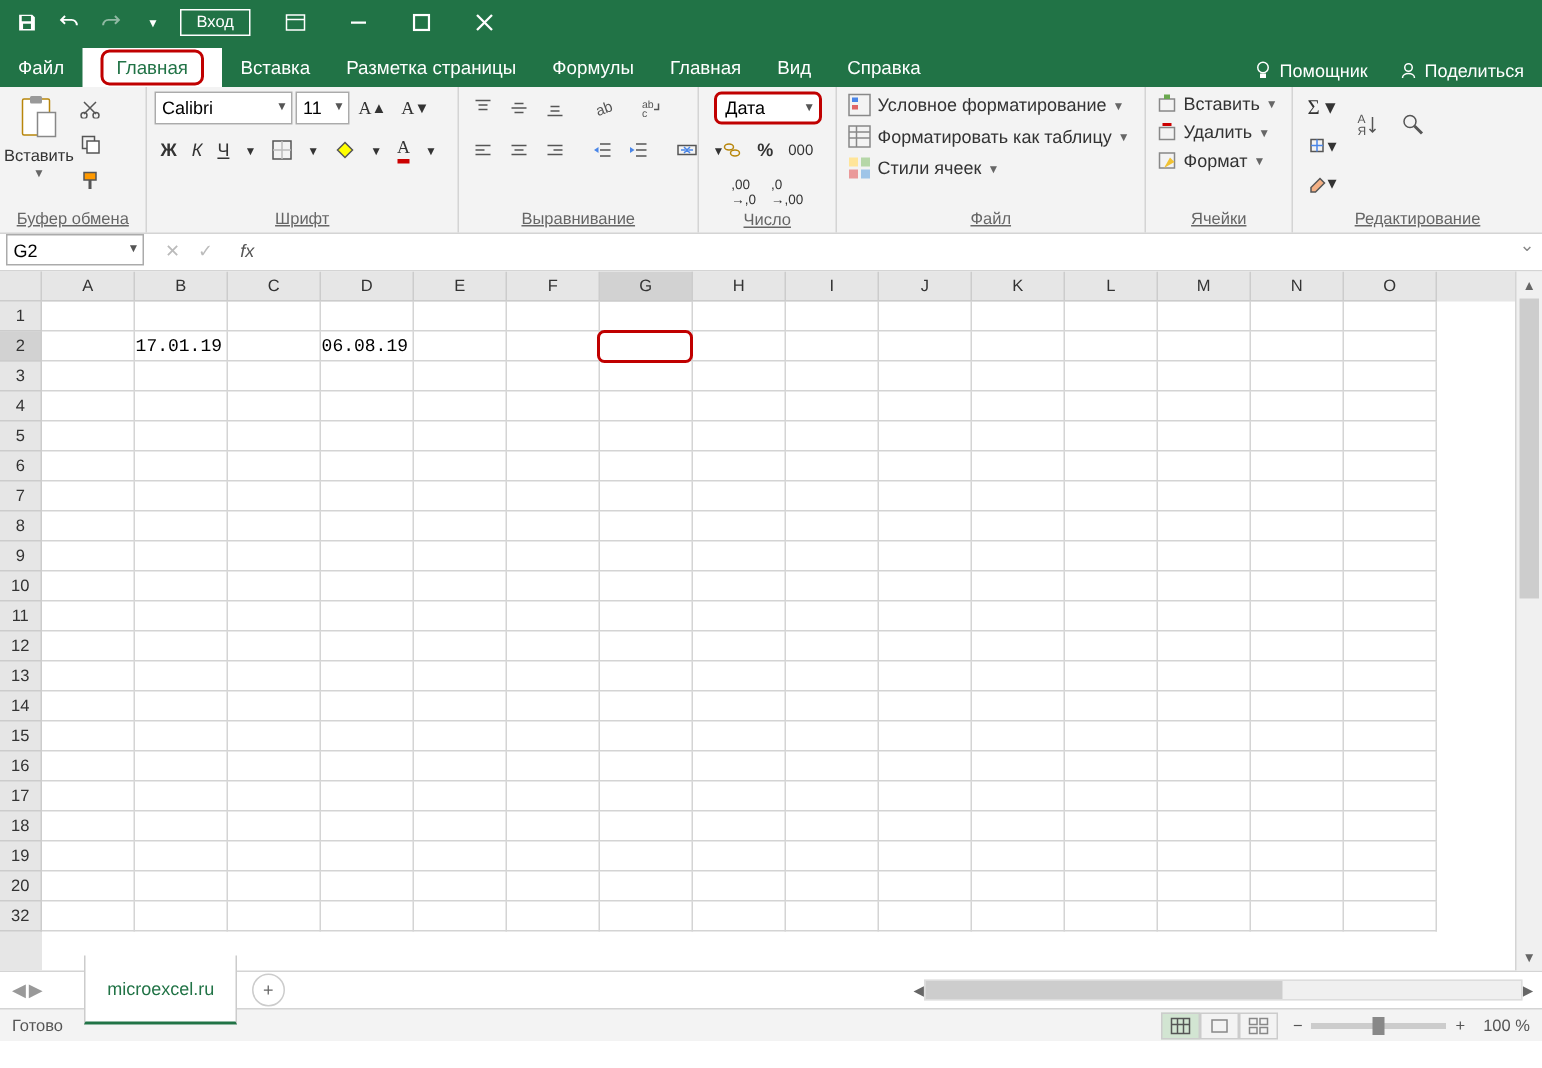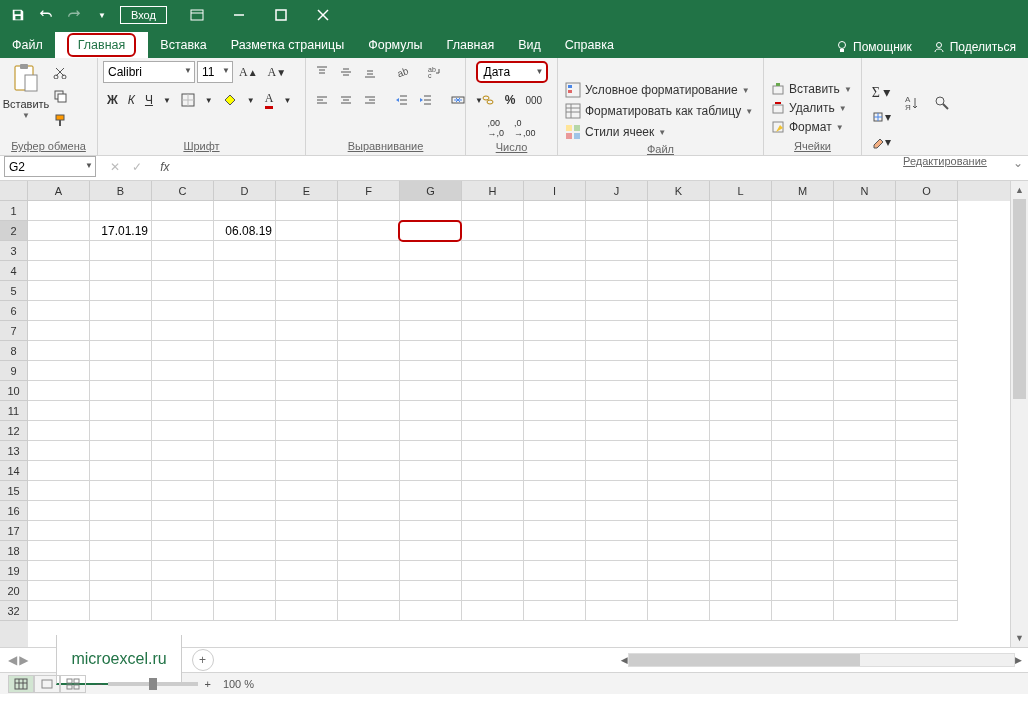--- a/index.html
+++ b/index.html
@@ -34,54 +34,54 @@
 .clip-col2 { display: flex; flex-direction: column; gap: 2px; }
 
 .font-row { display: flex; align-items: center; gap: 2px; }
 .font-select { width: 92px; height: 22px; border: 1px solid #ababab; background: #fff; font-size: 12px; padding: 0 14px 0 4px; position: relative; display: flex; align-items: center; }
 .size-select { width: 36px; height: 22px; border: 1px solid #ababab; background: #fff; font-size: 12px; padding: 0 14px 0 4px; display: flex; align-items: center; }
 .drop-arr { position: absolute; right: 2px; top: 4px; font-size: 8px; color: #555; }
 
 .number-select { width: 72px; height: 22px; border: 1px solid #ababab; background: #fff; font-size: 12px; padding: 0 18px 0 6px; display: flex; align-items: center; position: relative; }
 .number-select.highlight { border: 2.5px solid #c00000; border-radius: 5px; }
 
-.styles-col { display: flex; flex-direction: column; gap: 3px; margin-top: 20px; }
+.styles-col { display: flex; flex-direction: column; gap: 3px; }
 .style-item { display: flex; align-items: center; gap: 4px; font-size: 12px; color: #333; cursor: pointer; padding: 1px 2px; white-space: nowrap; }
 
 .namebox-row { height: 25px; background: #fff; border-bottom: 1px solid #d4d4d4; display: flex; align-items: flex-start; }
 .name-box { width: 92px; height: 21px; border: 1px solid #ababab; margin-left: 4px; padding: 0 4px; font-size: 12px; display: flex; align-items: center; position: relative; }
 .fx-btns { display: flex; margin-left: 10px; gap: 4px; }
 .fx-label { font-style: italic; color: #555; margin-left: 6px; }
 .formula-bar { flex: 1; padding: 0 6px; }
 .formula-expand { width: 20px; text-align: center; color: #888; cursor: pointer; }
 
 .grid-area { height: 466px; display: flex; }
 .row-headers { width: 28px; background: #e6e6e6; }
 .corner { height: 20px; border-right: 1px solid #ccc; border-bottom: 1px solid #ccc; background: #e6e6e6; }
 .row-h { height: 20px; border-right: 1px solid #ccc; border-bottom: 1px solid #ccc; font-size: 11px; color: #333; display: flex; align-items: center; justify-content: center; }
 
 .cols-grid { flex: 1; overflow: hidden; position: relative; }
 .col-headers { height: 20px; background: #e6e6e6; display: flex; }
 .col-h { width: 62px; border-right: 1px solid #ccc; border-bottom: 1px solid #ccc; font-size: 11px; color: #333; display: flex; align-items: center; justify-content: center; flex-shrink: 0; }
 .col-h.active { background: #d2d2d2; }
 .cells { position: relative; }
-.row { height: 20px; display: flex; }
+.row { height: 20px; display: flex; font-family: Liberation Mono, monospace; }
 .cell { width: 62px; height: 20px; border-right: 1px solid #d4d4d4; border-bottom: 1px solid #d4d4d4; font-size: 12px; color: #000; display: flex; align-items: center; justify-content: flex-end; padding: 0 3px; flex-shrink: 0; }
 
 .selection { position: absolute; border: 2.5px solid #c00000; border-radius: 5px; pointer-events: none; }
 
 .vscroll { width: 18px; background: #f0f0f0; border-left: 1px solid #d4d4d4; display: flex; flex-direction: column; }
 .scroll-btn { height: 18px; display: flex; align-items: center; justify-content: center; color: #666; cursor: pointer; font-size: 9px; }
 .vscroll-track { flex: 1; position: relative; }
 .vscroll-thumb { position: absolute; top: 0; left: 2px; right: 2px; height: 200px; background: #cdcdcd; }
 
 .sheet-tabs { height: 25px; background: #fff; border-top: 1px solid #d4d4d4; display: flex; align-items: center; }
 .sheet-nav { display: flex; gap: 2px; padding: 0 8px; color: #999; }
 .sheet-nav span { cursor: pointer; }
-.sheet-tab { border: 1px solid #ccc; border-top: none; padding: 15px 14px; font-size: 16px; background: #fff; cursor: pointer; border-bottom: 2px solid #217346; color: #217346; font-weight: 500; }
+.sheet-tab { border: 1px solid #ccc; border-top: none; padding: 15px 14px; font-size: 12px; background: #fff; cursor: pointer; border-bottom: 2px solid #217346; color: #217346; font-weight: 500; }
 .add-sheet { width: 22px; height: 22px; border: 1px solid #ccc; border-radius: 50%; display: flex; align-items: center; justify-content: center; margin-left: 10px; cursor: pointer; color: #666; }
 .hscroll { flex: 1; display: flex; align-items: center; margin: 0 6px; }
 .hscroll-track { flex: 1; height: 14px; background: #f0f0f0; position: relative; border: 1px solid #ddd; }
 .hscroll-thumb { position: absolute; left: 0; top: 0; bottom: 0; width: 60%; background: #cdcdcd; }
 
 .status-bar { height: 22px; background: #f3f3f3; border-top: 1px solid #d4d4d4; display: flex; align-items: center; font-size: 11px; color: #555; padding: 0 8px; }
 .status-left { flex: 1; }
 .view-btns { display: flex; gap: 0; }
 .view-btn { width: 26px; height: 18px; border: 1px solid #ccc; display: flex; align-items: center; justify-content: center; cursor: pointer; }
 .view-btn.active { background: #d2e5d2; }
@@ -909,20 +909,21 @@
   <div class="hscroll">
     <div class="scroll-btn">◀</div>
     <div class="hscroll-track">
         <div class="hscroll-thumb"></div>
       </div>
     <div class="scroll-btn">▶</div>
   </div>
 </div>
 
 <div class="status-bar">
+  <div class="status-left">Готово</div>
   <div class="view-btns">
     <div class="view-btn active">
         <svg width="14" height="12">
           <rect x="1" y="1" width="12" height="10" fill="none" stroke="#555"></rect>
           <line x1="5" y1="1" x2="5" y2="11" stroke="#555"></line>
           <line x1="9" y1="1" x2="9" y2="11" stroke="#555"></line>
           <line x1="1" y1="5" x2="13" y2="5" stroke="#555"></line>
         </svg>
       </div>
     <div class="view-btn">

